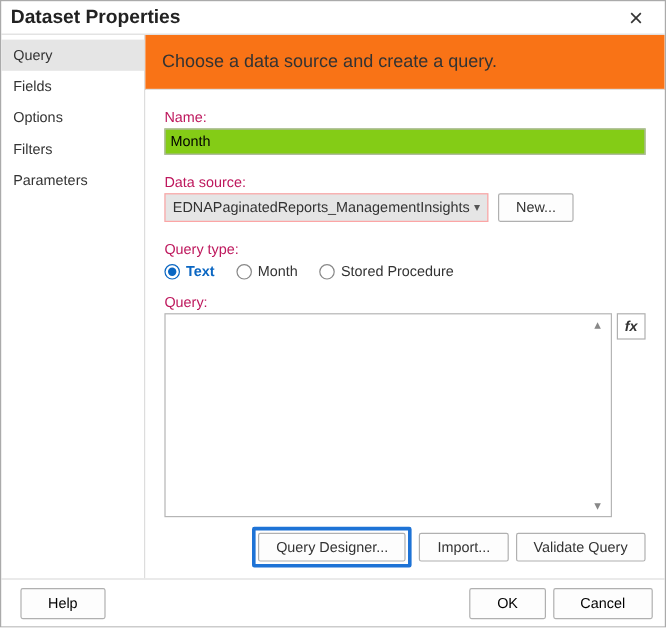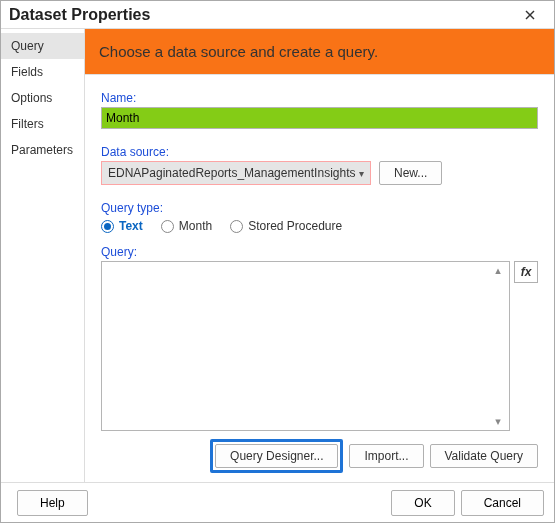--- a/index.html
+++ b/index.html
@@ -25,21 +25,21 @@
     width:32px; height:22px;
     display:flex; align-items:center; justify-content:center;
     font-size:14px; color:#333; cursor:default;
   }
   .body {
     flex:1;
     display:flex;
     overflow:hidden;
   }
   .sidebar {
-    width:84px;
+    width:120px;
     border-right:1px solid #ddd;
     padding-top:4px;
   }
   .side-item {
     font-size:12px;
     color:#333;
     padding:6px 10px;
     cursor:default;
   }
   .side-item.selected {
@@ -57,21 +57,21 @@
     font-size:15px;
     color:#333;
   }
   .content {
     flex:1;
     padding:10px 16px 0 16px;
     font-size:12px;
     color:#333;
     overflow:hidden;
   }
-  .label { font-size:12px; color:#1d4ed8; margin-top:6px; margin-bottom:2px; display:block;}
+  .label { font-size:12px; color:#be185d; margin-top:6px; margin-bottom:2px; display:block;}
   .text-input {
     width:100%;
     border:1px solid #b5b5b5;
     height:22px;
     font-size:12px;
     padding:2px 4px;
     background:#84cc16;
   }
   .row { display:flex; align-items:center; gap:8px; }
   .select {

